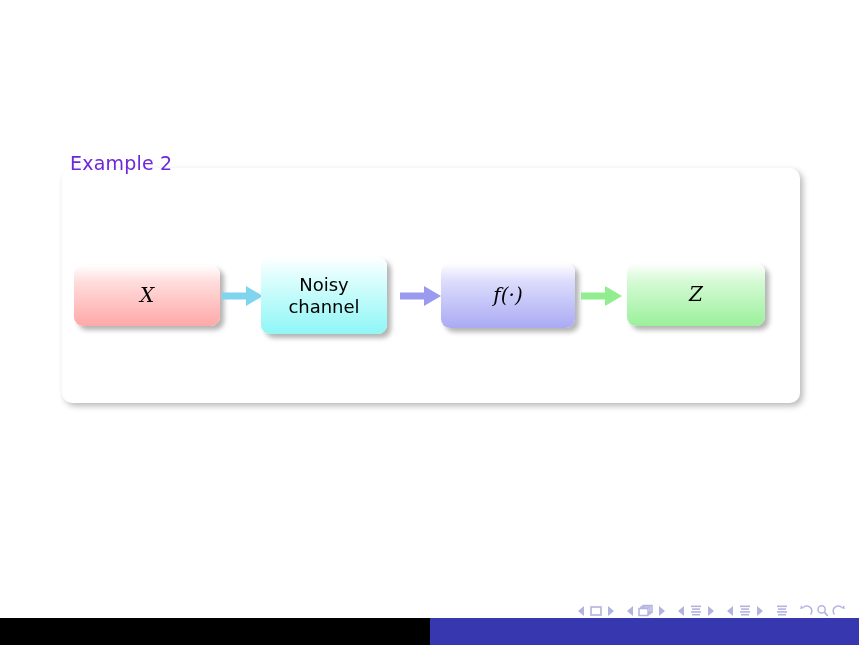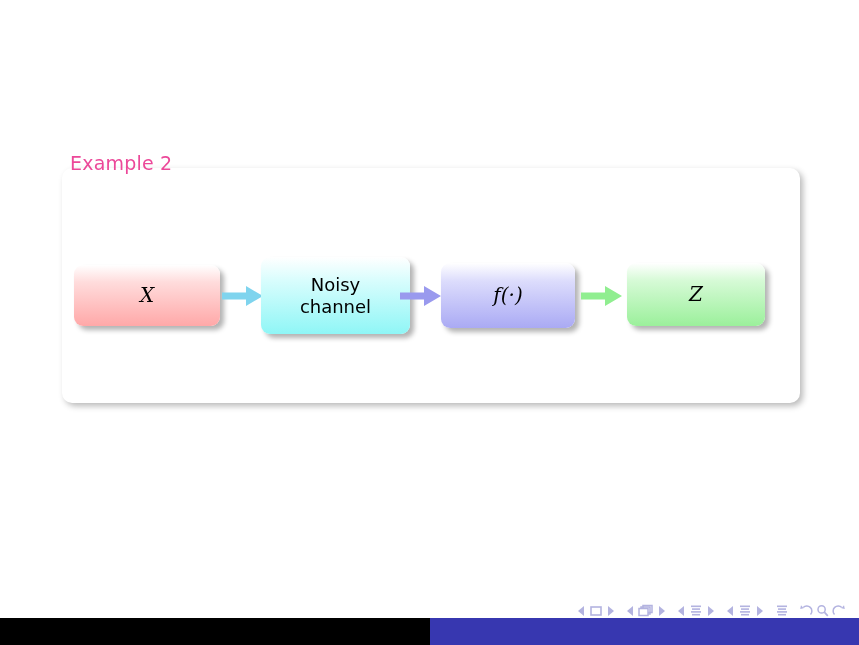--- a/index.html
+++ b/index.html
@@ -27,21 +27,21 @@
     box-shadow: 3px 3px 6px rgba(0,0,0,0.28);
   }
 
   #frame-title {
     position: absolute;
     left: 70px;
     top: 152px;
     font-family: "DejaVu Sans", sans-serif;
     font-size: 19px;
     font-weight: 400;
-    color: #ec4899;
+    color: #6d28d9;
     letter-spacing: 0.2px;
     white-space: nowrap;
   }
 
   
   #flow-diagram {
     position: absolute;
     left: 0;
     top: 0;
     width: 859px;
@@ -70,21 +70,21 @@
     font-family: "DejaVu Serif", serif;
     font-style: italic;
     font-size: 20px;
   }
 
   #node-x {
     left: 74px; top: 265px; width: 146px; height: 61px;
     background: linear-gradient(to bottom, #ffffff 0%, #ffdcdc 28%, #ffa8a8 100%);
   }
   #node-noisy-channel {
-    left: 261px; top: 257px; width: 149px; height: 77px;
+    left: 261px; top: 257px; width: 126px; height: 77px;
     background: linear-gradient(to bottom, #ffffff 0%, #d9fdfd 30%, #8ff6f6 100%);
   }
   #node-f {
     left: 441px; top: 263px; width: 134px; height: 65px;
     background: linear-gradient(to bottom, #ffffff 0%, #dcdcfc 28%, #aaaaf4 100%);
   }
   #node-z {
     left: 627px; top: 263px; width: 138px; height: 63px;
     background: linear-gradient(to bottom, #ffffff 0%, #d6fad6 28%, #9bf09b 100%);
   }

